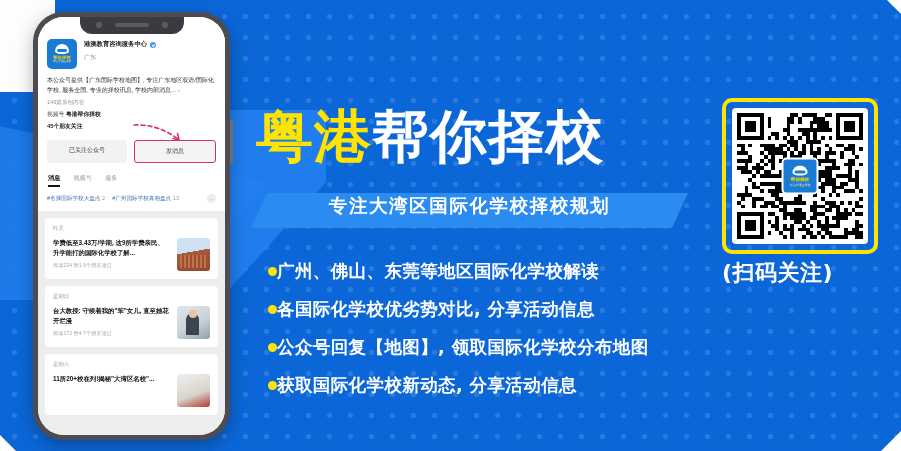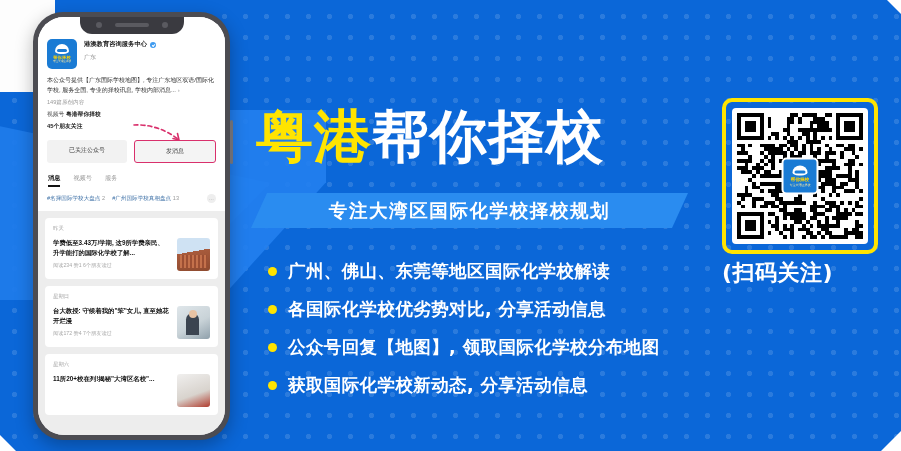--- a/index.html
+++ b/index.html
@@ -131,28 +131,28 @@
     font-size:57px;font-weight:bold;letter-spacing:1px;line-height:62px;
     white-space:nowrap;
     font-family:"DejaVu Sans","Liberation Sans",sans-serif;
   }
   #headline .y{color:#ffe400;}
   #headline .w{color:#ffffff;}
   #sub-band{
     position:absolute;left:251px;top:193px;width:437px;height:35px;
     background:#2a8cf0;
     clip-path:polygon(16px 0, 100% 0, calc(100% - 16px) 100%, 0 100%);
-    display:flex;align-items:center;justify-content:center;
+    display:flex;justify-content:center;
   }
   #sub-band span{
     color:#fff;font-size:18.5px;font-weight:bold;letter-spacing:1.6px;
     font-family:"DejaVu Sans","Liberation Sans",sans-serif;
   }
   #bullets{position:absolute;left:268px;top:252px;width:460px;}
-  .bullet{display:flex;align-items:center;gap:11px;height:38px;}
+  .bullet{display:flex;align-items:center;height:38px;}
   .bdot{width:9px;height:9px;border-radius:50%;background:#ffe400;flex:0 0 9px;}
   .btext{
     color:#fff;font-size:17.5px;font-weight:bold;letter-spacing:.4px;white-space:nowrap;
     font-family:"DejaVu Sans","Liberation Sans",sans-serif;
   }
 
   
   #qr-wrap{position:absolute;left:722px;top:98px;width:156px;height:156px;
     border:4px solid #ffe400;border-radius:10px;box-sizing:border-box;padding:6px;background:transparent;}
   #qr-inner{width:100%;height:100%;background:#fff;border-radius:4px;position:relative;overflow:hidden;}

